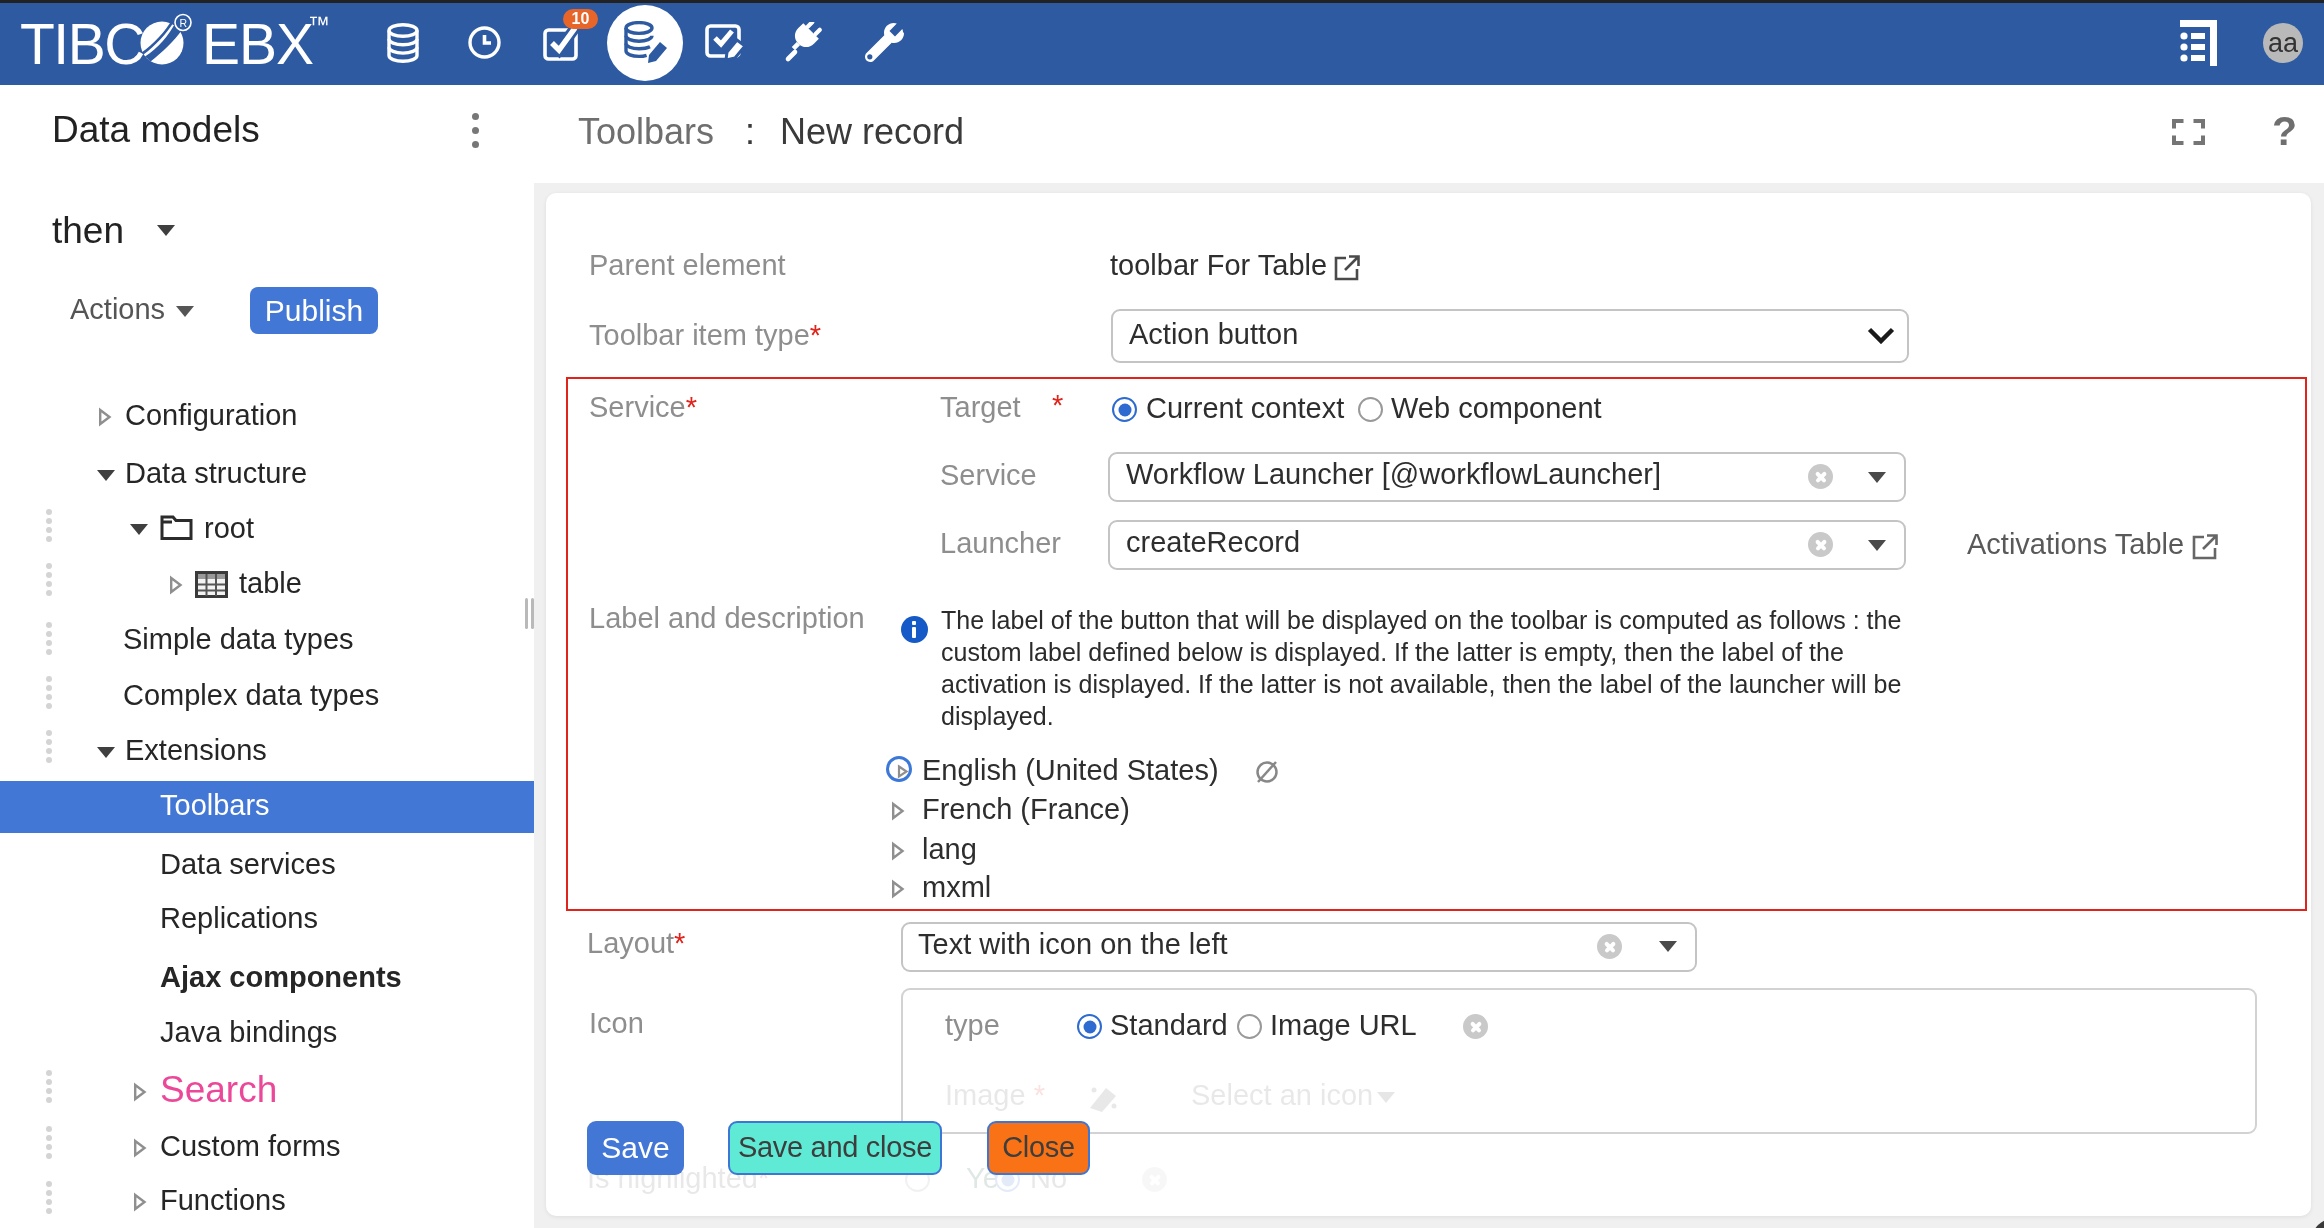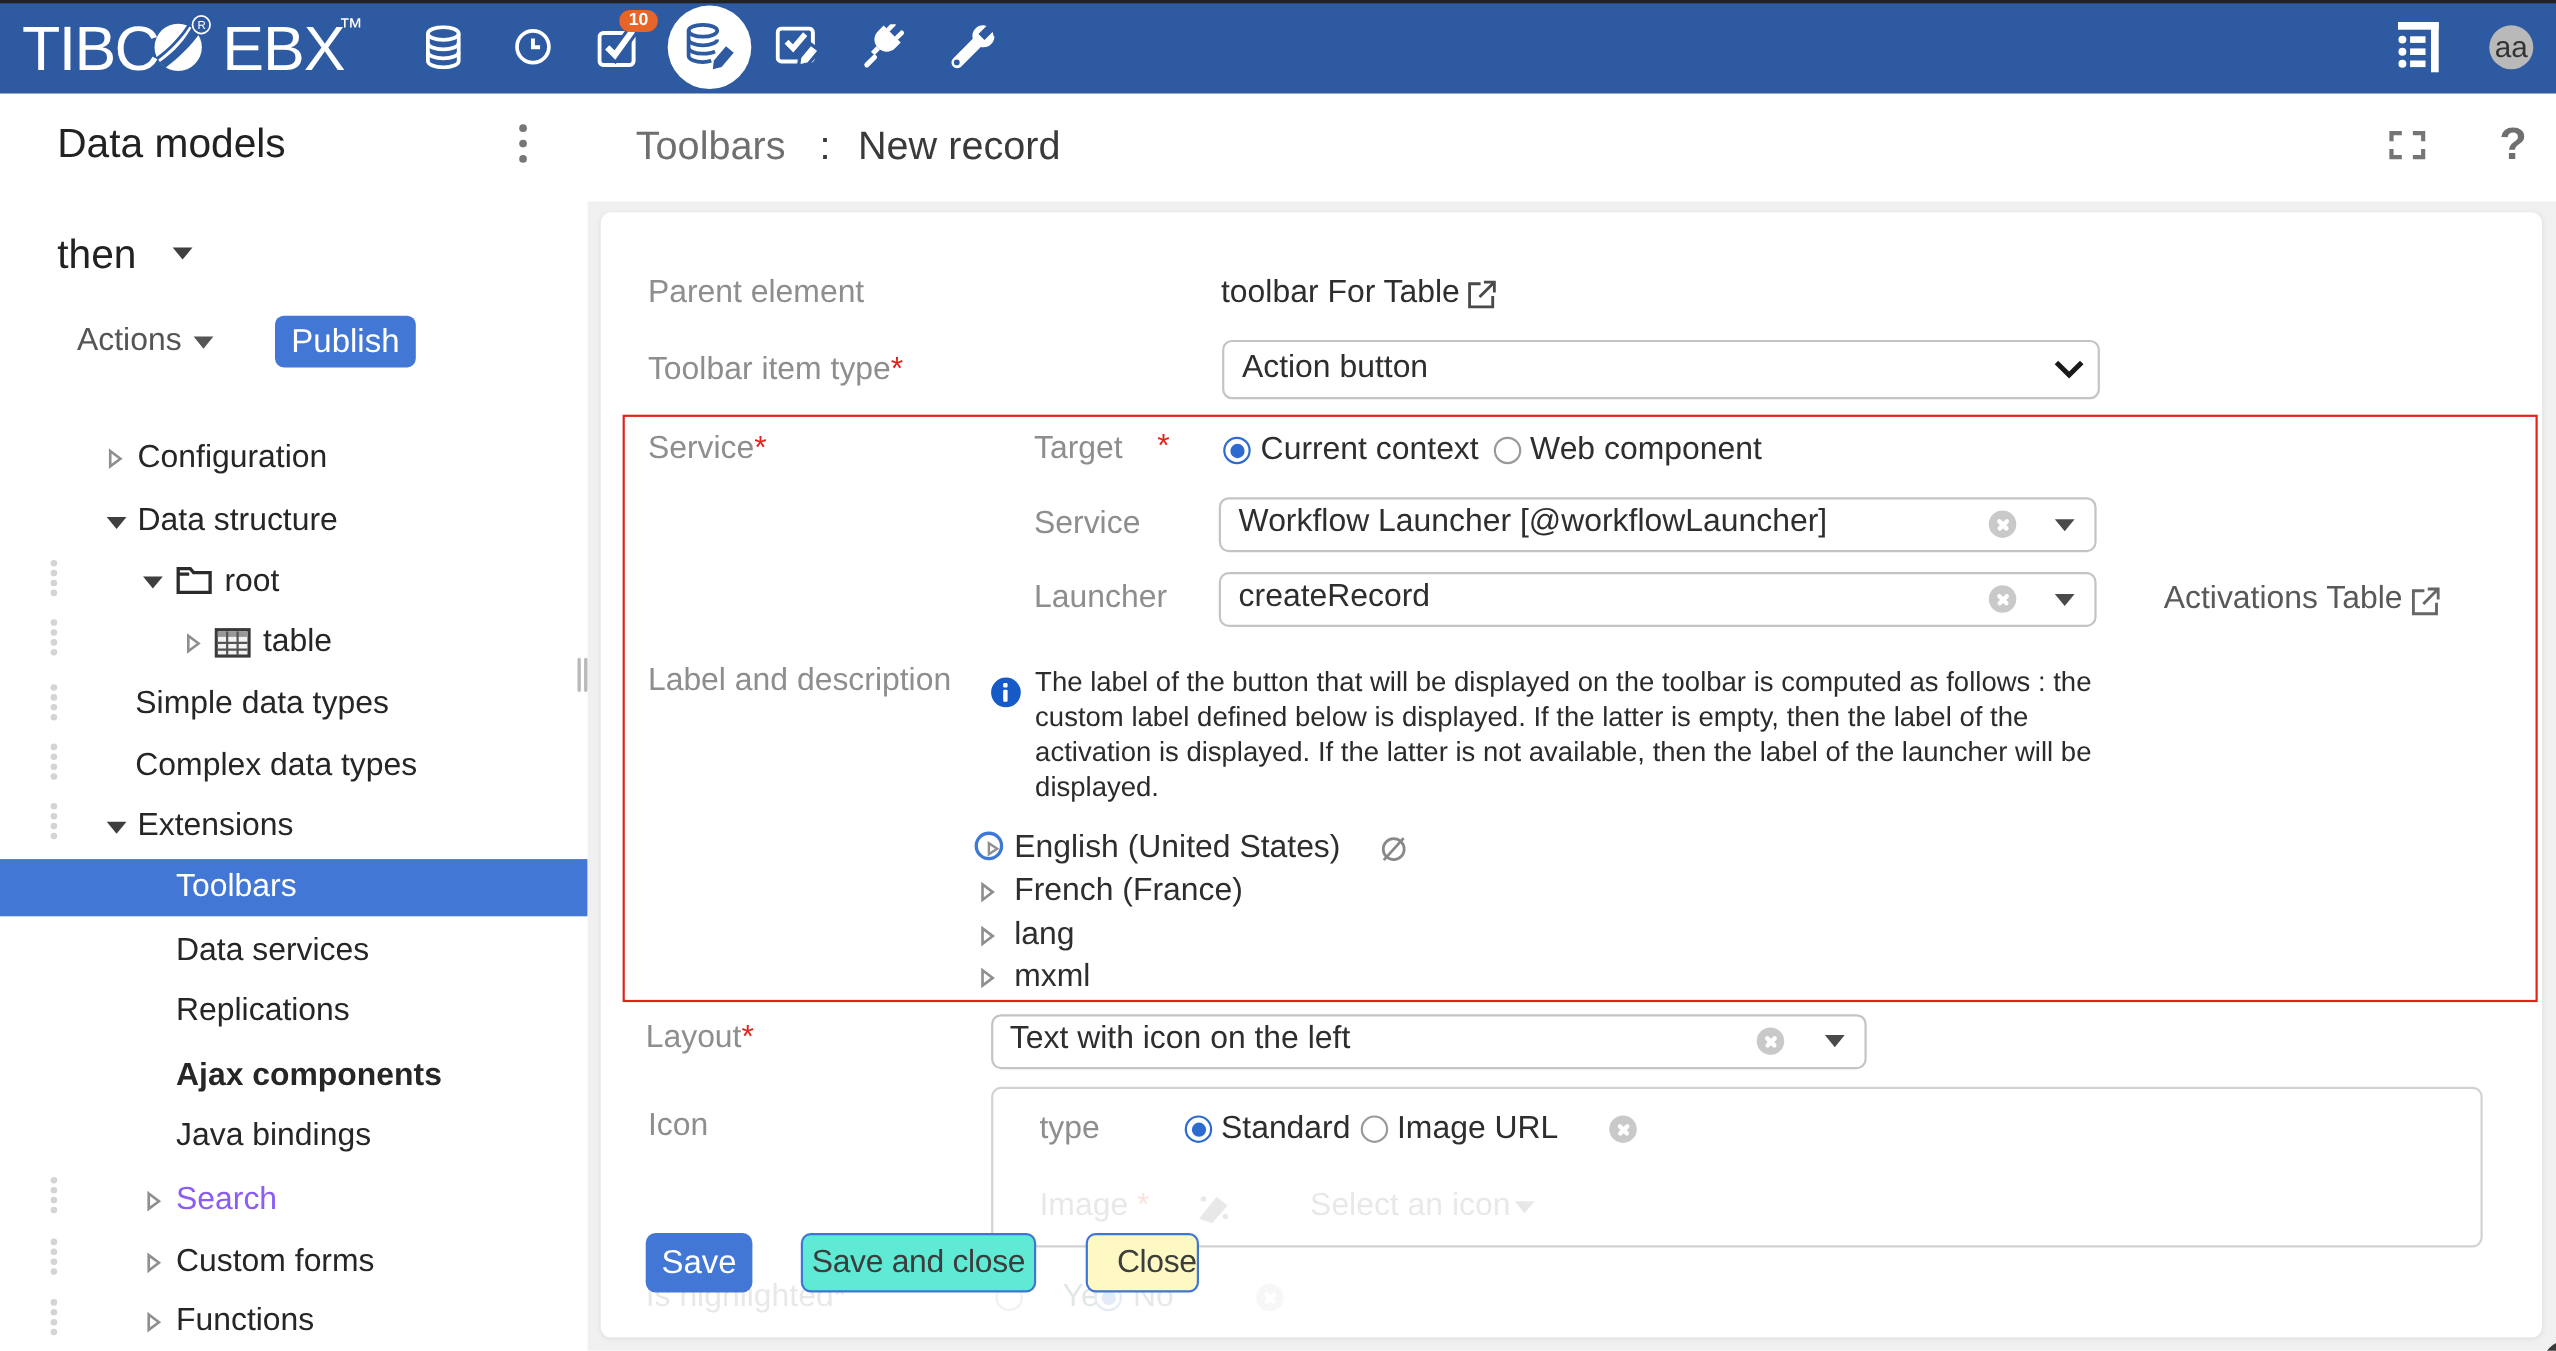--- a/index.html
+++ b/index.html
@@ -210,21 +210,21 @@
     <div class="t" style="left:160px;top:1034px;font-size:29px;color:#262626;">Java bindings</div>
     <div class="dots4" style="left:46px;top:1070px;">
         <i></i>
         <i></i>
         <i></i>
         <i></i>
       </div>
     <svg class="triR" style="left:133px;top:1082px" width="14" height="20" viewBox="0 0 14 20">
         <path d="M2.2 3 L 11.5 10 L 2.2 17 Z" fill="none" stroke="#8f8f8f" stroke-width="2.4"></path>
       </svg>
-    <div class="t" style="left:160px;top:1092px;font-size:29px;color:#8b5cf6;">Search</div>
+    <div class="t" style="left:160px;top:1092px;font-size:37px;color:#ec4899;">Search</div>
     <div class="dots4" style="left:46px;top:1126px;">
         <i></i>
         <i></i>
         <i></i>
         <i></i>
       </div>
     <svg class="triR" style="left:133px;top:1138px" width="14" height="20" viewBox="0 0 14 20">
         <path d="M2.2 3 L 11.5 10 L 2.2 17 Z" fill="none" stroke="#8f8f8f" stroke-width="2.4"></path>
       </svg>
     <div class="t" style="left:160px;top:1148px;font-size:29px;color:#262626;">Custom forms</div>
@@ -363,17 +363,17 @@
       <div class="t" style="left:587px;top:1180px;font-size:29px;color:#555;">Is highlighted<span class="red">*</span></div>
       <div class="radio-off" style="left:905px;top:1167px;"></div>
       <div class="t" style="left:966px;top:1180px;font-size:29px;color:#14532d;">Yes</div>
       <div class="radio-on" style="left:995px;top:1167px;"></div>
       <div class="t" style="left:1030px;top:1180px;font-size:29px;color:#555;">No</div>
       <div class="clearx" style="left:1142px;top:1167px;"></div>
     </div>
 
     <div class="abs" style="left:587px;top:1121px;width:97px;height:54px;background:#4377d6;border-radius:9px;color:#fff;font-size:30px;text-align:center;line-height:54px;">Save</div>
     <div class="abs" style="left:728px;top:1121px;width:214px;height:54px;background:#5eead4;border:2.5px solid #3e76d6;border-radius:9px;color:#3d3d3d;font-size:29px;letter-spacing:-0.3px;text-align:center;line-height:49px;">Save and close</div>
-    <div class="abs" style="left:987px;top:1121px;width:103px;height:54px;background:#fef9c3;border:2.5px solid #3e76d6;border-radius:9px;color:#3d3d3d;font-size:29px;letter-spacing:-0.3px;text-align:right;line-height:49px;">Close</div>
+    <div class="abs" style="left:987px;top:1121px;width:103px;height:54px;background:#f97316;border:2.5px solid #3e76d6;border-radius:9px;color:#3d3d3d;font-size:29px;letter-spacing:-0.3px;text-align:center;line-height:49px;">Close</div>
 
     <div class="abs" style="left:2311px;top:1218px;width:48px;height:48px;border-radius:50%;background:#3a3a3a;"></div>
   </div>
 </div>
 
 </body></html>

